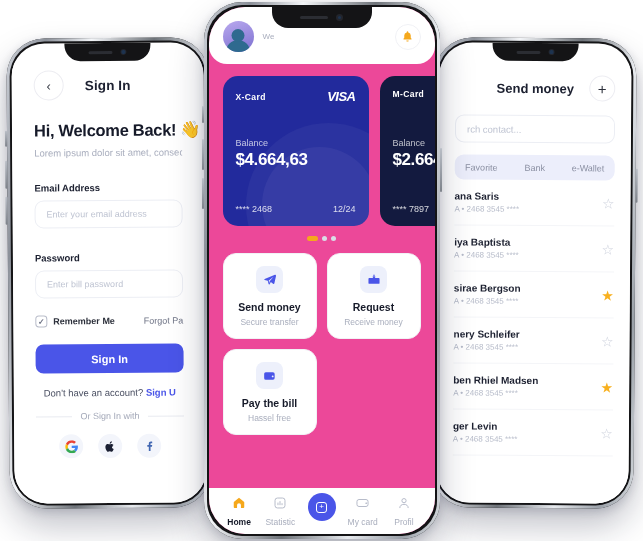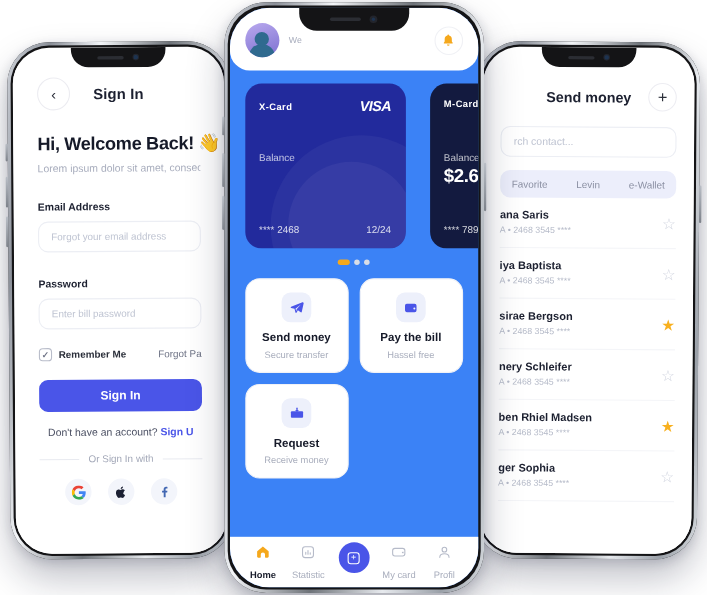--- a/index.html
+++ b/index.html
@@ -105,31 +105,31 @@
   .seg-item{flex:1;text-align:center;font-size:9px;color:#8b90a3;}
   .contact { display:flex;align-items:center;justify-content:space-between;padding:11px 0;border-bottom:1px solid #f4f5f8; }
   .c-name{font-size:10px;font-weight:700;color:#1c2030;white-space:nowrap;}
   .c-sub{font-size:8px;color:#b6bbc9;margin-top:3px;white-space:nowrap;}
   .star{font-size:14px;line-height:1;color:#cfd3de;}
   .star.on{color:#f8b01e;}
 
   
   #phone-center { left: 50%; top: 2px; width: 236px; height: 537px; transform: translateX(-50%); z-index: 20; }
   #phone-center .phone-inner { border-radius:36px; }
-  .screen-home { height:100%; background:#3b82f6; display:flex; flex-direction:column; }
+  .screen-home { height:100%; background:#ec4899; display:flex; flex-direction:column; }
   .hm-head { background:#fff; padding:14px 14px 12px; display:flex; align-items:center; gap:9px;
              border-bottom-left-radius:18px;border-bottom-right-radius:18px;}
   .avatar { width:31px;height:31px;border-radius:50%;flex:none;overflow:hidden;
             background:linear-gradient(160deg,#b9a9ee,#7c6fd0);position:relative;}
   .avatar .face{position:absolute;left:50%;top:26%;transform:translateX(-50%);width:13px;height:13px;border-radius:50%;background:#2f6a8f;}
   .avatar .body{position:absolute;left:50%;bottom:-5px;transform:translateX(-50%);width:24px;height:17px;border-radius:12px 12px 0 0;background:#2f6a8f;}
   .hm-greet{font-size:8px;color:#a8adbd;}
   .hm-name{font-size:13.5px;font-weight:700;color:#161a29;margin-top:1px;white-space:nowrap;}
   .bell{margin-left:auto;width:26px;height:26px;border-radius:50%;border:1px solid #f0f1f5;background:#fff;display:flex;align-items:center;justify-content:center;flex:none;}
-  .cards-row{display:flex;gap:22px;padding:12px 0 0 14px;overflow:hidden;}
+  .cards-row{display:flex;gap:11px;padding:12px 0 0 14px;overflow:hidden;}
   .card{flex:none;width:146px;height:150px;border-radius:15px;padding:13px;color:#fff;position:relative;overflow:hidden;}
   .card.blue{background:#222a9c;}
   .card.blue::after{content:"";position:absolute;width:165px;height:165px;border-radius:50%;right:-42px;bottom:-62px;background:rgba(255,255,255,.045);}
   .card.blue::before{content:"";position:absolute;width:115px;height:115px;border-radius:50%;right:-8px;bottom:-36px;background:rgba(255,255,255,.05);}
   .card.dark{background:#131a3f;}
   .card-top{display:flex;align-items:center;justify-content:space-between;}
   .card-name{font-size:8.5px;font-weight:700;letter-spacing:.4px;}
   .visa{font-size:13px;font-weight:700;font-style:italic;letter-spacing:-.5px;}
   .bal-lbl{font-size:9px;color:rgba(255,255,255,.72);position:absolute;left:13px;top:62px;}
   .bal-val{font-size:17px;font-weight:700;position:absolute;left:13px;top:74px;letter-spacing:-.4px;white-space:nowrap;}
@@ -169,21 +169,21 @@
         <div class="si-head">
           <div class="back-btn">‹</div>
           <div class="si-title">Sign In</div>
         </div>
 
         <div class="si-welcome">Hi, Welcome Back! 👋</div>
         <div class="si-sub">Lorem ipsum dolor sit amet, consectetur</div>
 
         <div class="field-label">Email Address</div>
         <div class="field">
-          <span>Forgot your email address</span>
+          <span>Enter your email address</span>
         </div>
 
         <div class="field-label">Password</div>
         <div class="field">
           <span>Enter bill password</span>
         </div>
 
         <div class="si-row">
           <div class="remember">
             <span class="cbox">✓</span>
@@ -244,21 +244,21 @@
           <div class="sm-title">Send money</div>
           <div class="plus-btn">+</div>
         </div>
 
         <div class="search-box">
           <span>rch contact...</span>
         </div>
 
         <div class="seg">
           <div class="seg-item">Favorite</div>
-          <div class="seg-item">Levin</div>
+          <div class="seg-item">Bank</div>
           <div class="seg-item">e-Wallet</div>
         </div>
 
         <div id="contact-list">
             <div class="contact">
               <div>
                 <div class="c-name">ana Saris</div>
                 <div class="c-sub">A • 2468 3545 ****</div>
               </div>
               <div class="star">☆</div>
@@ -286,21 +286,21 @@
             </div>
             <div class="contact">
               <div>
                 <div class="c-name">ben Rhiel Madsen</div>
                 <div class="c-sub">A • 2468 3545 ****</div>
               </div>
               <div class="star on">★</div>
             </div>
             <div class="contact">
               <div>
-                <div class="c-name">ger Sophia</div>
+                <div class="c-name">ger Levin</div>
                 <div class="c-sub">A • 2468 3545 ****</div>
               </div>
               <div class="star">☆</div>
             </div>
           </div>
 
       </div>
     </div>
   </div>
 
@@ -333,20 +333,21 @@
           </div>
         </div>
 
         <div class="cards-row">
           <div class="card blue">
             <div class="card-top">
               <span class="card-name">X-Card</span>
               <span class="visa">VISA</span>
             </div>
             <div class="bal-lbl">Balance</div>
+            <div class="bal-val">$4.664,63</div>
             <div class="card-bot">
               <span>**** 2468</span>
               <span>12/24</span>
             </div>
           </div>
           <div class="card dark">
             <div class="card-top">
               <span class="card-name">M-Card</span>
             </div>
             <div class="bal-lbl">Balance</div>
@@ -365,40 +366,40 @@
 
         <div class="grid">
           <div class="tile">
             <div class="tile-ic">
               <svg width="14" height="14" viewBox="0 0 24 24" fill="#4a55e8">
                   <path d="M21.5 2.7 2.8 10.2c-.8.3-.8 1.5.1 1.7l5.2 1.4 1.5 5.6c.2.9 1.4 1 1.8.2l2-3.6 4.4 3.3c.6.4 1.4.1 1.6-.6l3-13.6c.2-.8-.6-1.5-1.4-1.2zM9.6 13.1 18 6.4l-6.6 7.6-.3 3.1-1.5-4z"></path>
                 </svg>
             </div>
             <div class="tile-t">Send money</div>
             <div class="tile-s">Secure transfer</div>
-          </div>
-          <div class="tile">
-            <div class="tile-ic">
-              <svg width="14" height="14" viewBox="0 0 24 24" fill="#4a55e8">
-                  <path d="M4 5.5h13a3 3 0 013 3v7a3 3 0 01-3 3H4.8A2.8 2.8 0 012 15.7V8.3a2.8 2.8 0 012.8-2.8zm12.6 5.6a1.6 1.6 0 100 3.2 1.6 1.6 0 000-3.2z"></path>
-                </svg>
-            </div>
-            <div class="tile-t">Pay the bill</div>
-            <div class="tile-s">Hassel free</div>
           </div>
           <div class="tile">
             <div class="tile-ic">
               <svg width="14" height="14" viewBox="0 0 24 24" fill="#4a55e8">
                   <path d="M4 8.5h16a1.5 1.5 0 011.5 1.5v7A1.5 1.5 0 0120 18.5H4A1.5 1.5 0 012.5 17v-7A1.5 1.5 0 014 8.5z"></path>
                   <path d="M12 2.5a1 1 0 011 1v4.5h-2V3.5a1 1 0 011-1z"></path>
                   <path d="M9 6.5l3 3 3-3z"></path>
                 </svg>
             </div>
             <div class="tile-t">Request</div>
             <div class="tile-s">Receive money</div>
+          </div>
+          <div class="tile">
+            <div class="tile-ic">
+              <svg width="14" height="14" viewBox="0 0 24 24" fill="#4a55e8">
+                  <path d="M4 5.5h13a3 3 0 013 3v7a3 3 0 01-3 3H4.8A2.8 2.8 0 012 15.7V8.3a2.8 2.8 0 012.8-2.8zm12.6 5.6a1.6 1.6 0 100 3.2 1.6 1.6 0 000-3.2z"></path>
+                </svg>
+            </div>
+            <div class="tile-t">Pay the bill</div>
+            <div class="tile-s">Hassel free</div>
           </div>
         </div>
 
         <div class="tabbar">
           <div class="tab active">
             <span>
               <svg width="14" height="14" viewBox="0 0 24 24" fill="#f5a81c">
                   <path d="M12 3.2 3.6 10c-.4.3-.6.8-.6 1.3v7.4c0 1 .8 1.8 1.8 1.8h2.9a1 1 0 001-1v-3.9a3.3 3.3 0 016.6 0v3.9a1 1 0 001 1h2.9c1 0 1.8-.8 1.8-1.8v-7.4c0-.5-.2-1-.6-1.3L12 3.2z"></path>
                 </svg>
             </span>

